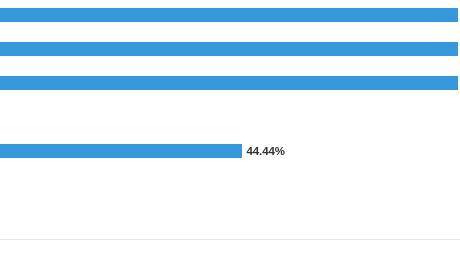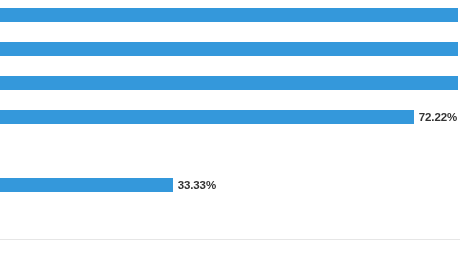--- a/index.html
+++ b/index.html
@@ -84,26 +84,22 @@
   <div id="plot-area">
       <div class="bar-row" style="top: 8px;">
         <div class="bar" style="width: 458.28px; background: rgb(52, 152, 219);"></div>
       </div>
       <div class="bar-row" style="top: 42px;">
         <div class="bar" style="width: 458.28px; background: rgb(52, 152, 219);"></div>
       </div>
       <div class="bar-row" style="top: 76px;">
         <div class="bar" style="width: 458.28px; background: rgb(52, 152, 219);"></div>
       </div>
-      <div class="bar-row" style="top: 110px;">
-        <div class="bar" style="width: 413.764px; background: rgb(52, 152, 219);"></div>
-        <span class="bar-label" style="left: 418.764px; color: rgb(51, 51, 51);">72.22%</span>
-      </div>
-      <div class="bar-row" style="top: 178px;">
-        <div class="bar" style="width: 172.646px; background: rgb(52, 152, 219);"></div>
-        <span class="bar-label" style="left: 177.646px; color: rgb(51, 51, 51);">33.33%</span>
+      <div class="bar-row" style="top: 144px;">
+        <div class="bar" style="width: 241.528px; background: rgb(52, 152, 219);"></div>
+        <span class="bar-label" style="left: 246.528px; color: rgb(51, 51, 51);">44.44%</span>
       </div>
     </div>
 
   <div id="axis-line" style="background: rgb(230, 230, 230);"></div>
 
 
 </div>
 
 </body></html>

